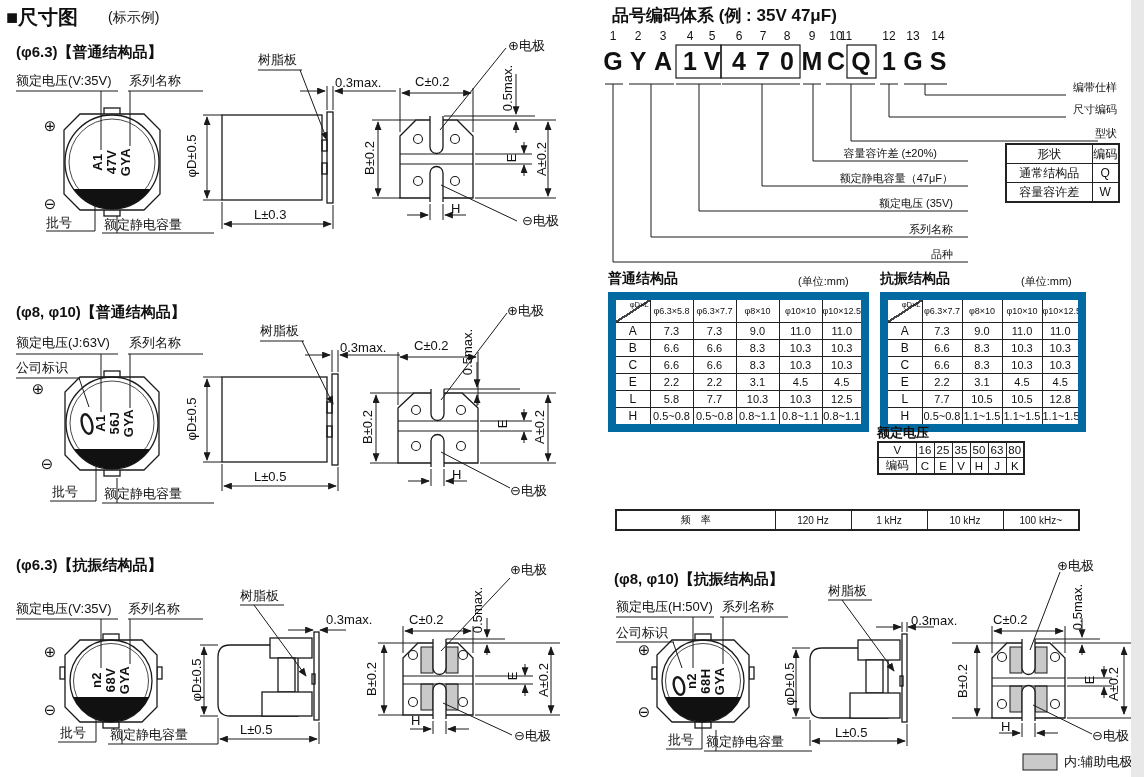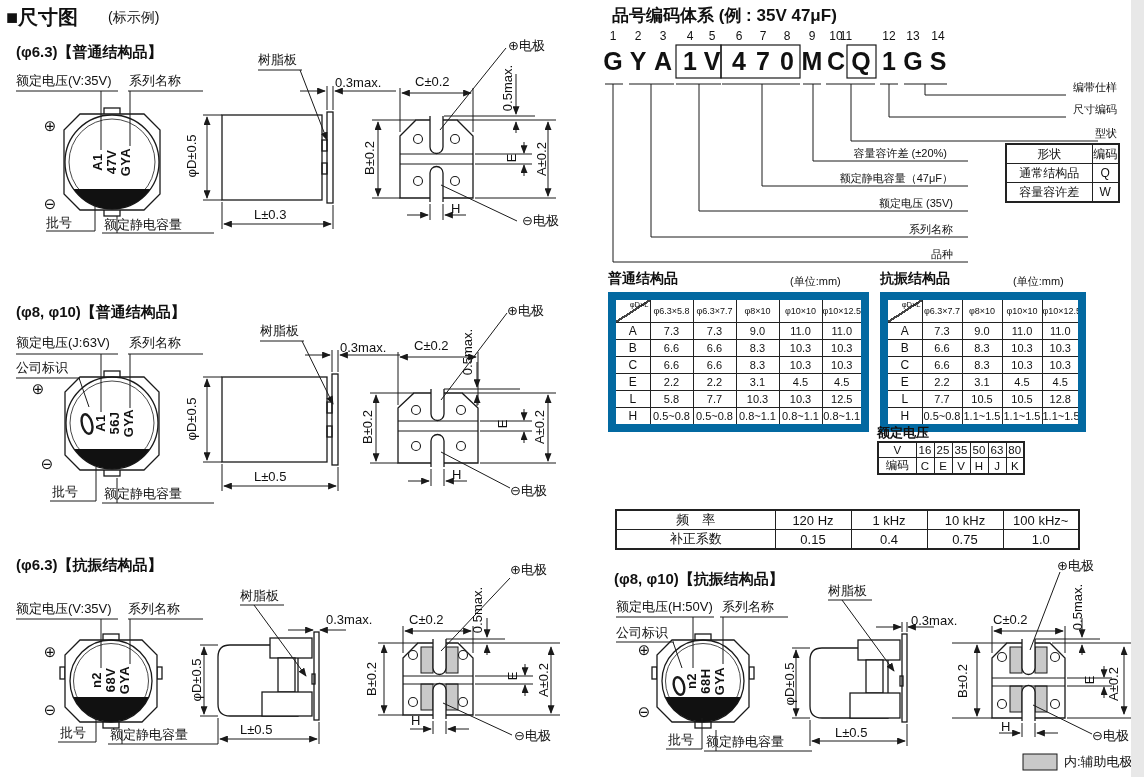--- a/index.html
+++ b/index.html
@@ -25,23 +25,23 @@
   .t-dim tr:first-child td{height:22px;font-size:9px;}
   .t-dim tr:first-child td:first-child{
       background:linear-gradient(to bottom right,#fff 47%,#444 47%,#444 53%,#fff 53%);
       font-size:7.5px;text-align:right;vertical-align:top;line-height:9px;padding-right:1px;}
   .t-dim td:first-child{font-size:12px;}
   .t-shape{border:2px solid #222;}
   .t-shape td{height:18px;font-size:12px;}
   .t-volt{border:2px solid #222;}
   .t-volt td{height:14px;font-size:11.5px;}
   .t-rip{border:2px solid #222;}
-  .t-rip td{height:18px;font-size:13px;margin-left:35px;}
+  .t-rip td{height:18px;font-size:10px;margin-left:35px;}
   .tbl-title{position:absolute;font-weight:bold;font-size:14px;white-space:nowrap;}
-  .tbl-unit{position:absolute;font-size:11px;white-space:nowrap;}
+  .tbl-unit{position:absolute;font-size:11px;white-space:nowrap;margin-left:8px;}
 </style>
 </head>
 <body>
 
 <div id="canvas">
 
 <svg id="lineart" width="1144" height="777" viewBox="0 0 1144 777">
   <defs>
     <marker id="ar" viewBox="0 0 10 8" refX="9" refY="4" markerWidth="9" markerHeight="7" orient="auto-start-reverse">
           <path d="M0,0 L10,4 L0,8 Z" fill="#1a1a1a" stroke="none"></path>
@@ -421,21 +421,21 @@
 <div class="chr" style="left:812px;top:47px">M</div>
 <div class="chr" style="left:836px;top:47px">C</div>
 <div class="chr" style="left:861px;top:47px">Q</div>
 <div class="chr" style="left:889px;top:47px">1</div>
 <div class="chr" style="left:913px;top:47px">G</div>
 <div class="chr" style="left:938px;top:47px">S</div>
 
 <div class="cl" style="right:14px;top:80px">编带仕样</div>
 <div class="cl" style="right:14px;top:102px">尺寸编码</div>
 <div class="cl" style="right:14px;top:126px">型状</div>
-<div class="cl" style="right:184px;top:146px">容量容许差 (±20%)</div>
+<div class="cl" style="right:194px;top:146px">容量容许差 (±20%)</div>
 <div class="cl" style="right:178px;top:171px">额定静电容量（47μF）</div>
 <div class="cl" style="right:178px;top:196px">额定电压 (35V)</div>
 <div class="cl" style="right:178px;top:222px">系列名称</div>
 <div class="cl" style="right:178px;top:247px">品种</div>
 
 <table class="t-shape" style="left:1005px;top:143px;width:113px">
   <colgroup>
         <col style="width:86px">
         <col style="width:27px">
       </colgroup>
@@ -631,23 +631,16 @@
         <col style="width:76px">
       </colgroup>
   <tbody>
         <tr>
           <td>频　率</td>
           <td>120 Hz</td>
           <td>1 kHz</td>
           <td>10 kHz</td>
           <td>100 kHz~</td>
         </tr>
-        <tr>
-          <td>补正系数</td>
-          <td>0.15</td>
-          <td>0.4</td>
-          <td>0.75</td>
-          <td>1.0</td>
-        </tr>
       </tbody>
 </table>
 
 </div>
 
 </body></html>

